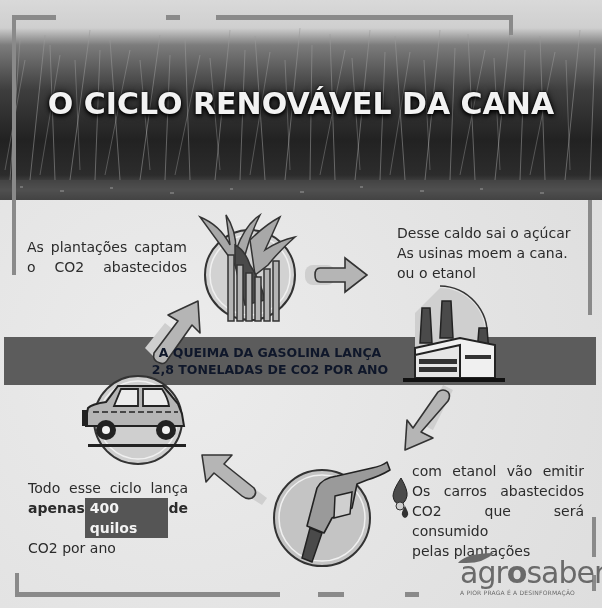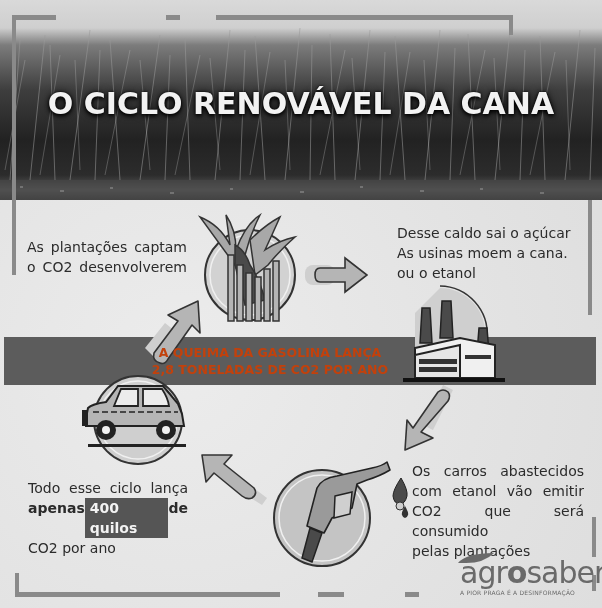--- a/index.html
+++ b/index.html
@@ -15,21 +15,21 @@
     font-family: "DejaVu Sans", sans-serif; font-weight: bold; font-size: 30px; letter-spacing: 0px;
     color: #f2f2f2; text-shadow: 0 0 2px #000, 0 2px 4px #000, 0 0 8px rgba(0,0,0,.7); }
   
   .frame { position: absolute; background: #8a8a8a; }
   
   .txt { position: absolute; font-family: "DejaVu Sans", sans-serif; font-size: 14px; line-height: 20px; color: #2b2b2b; }
   .txt .line { display: block; }
   .j { text-align: justify; text-align-last: justify; }
   .banner { position: absolute; left: 4px; top: 337px; width: 592px; height: 48px; background: #5c5c5c; }
   .banner-text { position: absolute; left: 150px; top: 344px; width: 240px; text-align: center;
-    font-family: "DejaVu Sans", sans-serif; font-weight: bold; font-size: 12.5px; line-height: 17px; color: #c2410c; }
+    font-family: "DejaVu Sans", sans-serif; font-weight: bold; font-size: 12.5px; line-height: 17px; color: #0f172a; }
   .hl { background: #555; color: #f3f3f3; padding: 0 5px; }
   .logo { position: absolute; left: 420px; top: 555px; width: 170px; height: 48px; }
   .logo-word { position: absolute; left: 0; top: 0; font-family: "DejaVu Sans", sans-serif; font-size: 30px; letter-spacing: -1px; color: #6a6a6a; margin-left: 40px; }
   .logo-word b { font-weight: bold; }
   .logo-tag { position: absolute; left: 40px; top: 34px; font-family: "DejaVu Sans", sans-serif; font-size: 6px; color: #6a6a6a; letter-spacing: .2px; white-space: nowrap; }
   svg { position: absolute; }
 </style>
 </head>
 <body>
 
@@ -154,37 +154,37 @@
     <rect x="10" y="70" width="98" height="3" fill="#222"></rect>
   </svg>
 
   <svg width="80" height="80" viewBox="0 0 80 80" style="left:140px;top:293px;">
     <path d="M5 55 L25 30 L35 38 L15 65 Z" fill="#cfcfcf"></path>
     <path d="M20 70 Q12 68 14 60 L38 28 L28 22 L58 8 L60 40 L52 32 L28 66 Q25 72 20 70 Z" fill="#b5b5b5" stroke="#333" stroke-width="1.6" stroke-linejoin="round"></path>
   </svg>
 
   <div class="txt j" style="left:27px;top:237px;width:160px;">
     <span class="line j">As plantações captam</span>
-    <span class="line j">o CO2 desenvolverem</span>
+    <span class="line j">o CO2 abastecidos</span>
   </div>
 
   <div class="txt" style="left:397px;top:223px;width:185px;">
     <span class="line">Desse caldo sai o açúcar</span>
     <span class="line">As usinas moem a cana.</span>
     <span class="line">ou o etanol</span>
   </div>
 
   <div class="banner-text">
     <span class="line" style="display:block">A QUEIMA DA GASOLINA LANÇA</span>
     <span class="line" style="display:block">2,8 TONELADAS DE CO2 POR ANO</span>
   </div>
 
   <div class="txt" style="left:412px;top:461px;width:172px;">
+    <span class="line j">com etanol vão emitir</span>
     <span class="line j">Os carros abastecidos</span>
-    <span class="line j">com etanol vão emitir</span>
     <span class="line j">CO2 que será consumido</span>
     <span class="line">pelas plantações</span>
   </div>
 
   <div class="txt" style="left:28px;top:478px;width:160px;">
     <span class="line j">Todo esse ciclo lança</span>
     <span class="line" style="display:flex;justify-content:flex-end;font-weight:bold;">
       <span>apenas</span>
       <span class="hl">400 quilos</span>
       <span>de</span>

